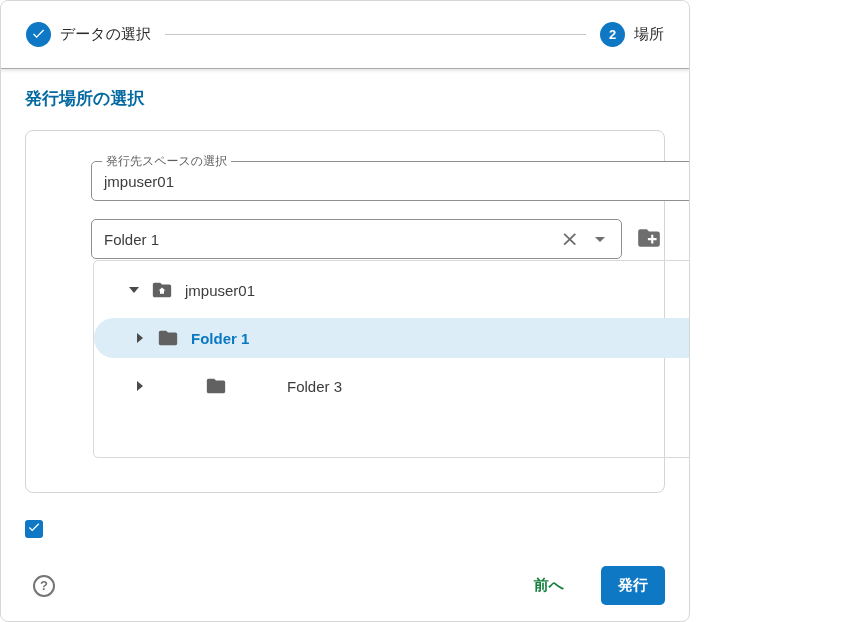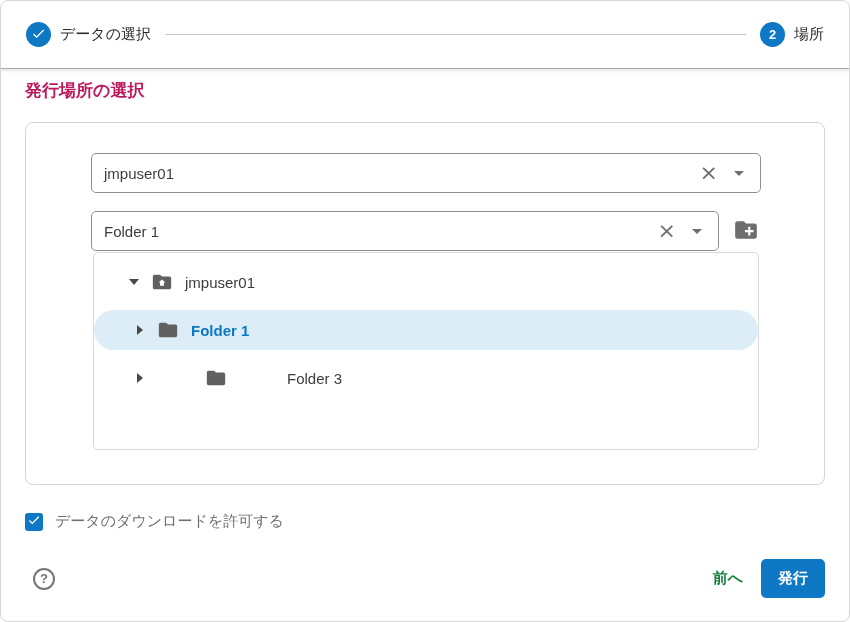--- a/index.html
+++ b/index.html
@@ -2,21 +2,21 @@
 <html><head>
 <meta charset="utf-8">
 <style>
   * { box-sizing: border-box; margin: 0; padding: 0; }
   html, body { background: #fff; }
   body {
     font-family: "Liberation Sans", "DejaVu Sans", sans-serif;
     width: 850px; height: 622px;
   }
   .card {
-    width: 850px; height: 622px;
+    width: 690px; height: 622px;
     background: #fff;
     border: 1px solid #d6d6d6;
     border-radius: 8px;
     overflow: hidden;
   }
 
   
   .header {
     height: 68px;
     display: flex; align-items: center;
@@ -32,21 +32,21 @@
     background: #0e78c4; color: #fff;
     display: flex; align-items: center; justify-content: center;
     font-size: 13px; font-weight: 700;
     flex: none;
   }
   .step-label { margin-left: 9px; font-size: 15px; color: #2b2b2b; white-space: nowrap; }
   .step-connector { flex: 1; height: 1px; background: #c6c6c6; margin: 0 14px; }
 
   
   .main { padding: 0 24px; }
-  .page-title { margin-top: 10px; font-size: 17px; font-weight: 700; color: #be185d; height: 22px; }
+  .page-title { margin-top: 18px; font-size: 17px; font-weight: 700; color: #0369a1; height: 22px; }
 
   .panel {
     margin-top: 21px;
     height: 363px;
     border: 1px solid #d4d4d4;
     border-radius: 8px;
     padding: 30px 0 0 65px;
   }
 
   .field {
@@ -140,21 +140,21 @@
     margin-left: 8px;
   }
   .footer-spacer { flex: 1; }
   .back-btn {
     border: none; background: none; cursor: pointer;
     font-size: 15px; font-weight: 700; color: #15803d;
     padding: 10px 14px;
   }
   .publish-btn {
     border: none; cursor: pointer;
-    margin-left: 4px;
+    margin-left: 23px;
     background: #0e78c4; color: #fff;
     font-size: 15px; font-weight: 700;
     padding: 10px 17px;
     border-radius: 5px;
     font-family: "Liberation Sans", "DejaVu Sans", sans-serif;
   }
   .back-btn { font-family: "Liberation Sans", "DejaVu Sans", sans-serif; }
 </style>
 </head>
 <body>
@@ -180,20 +180,21 @@
       <span class="step-label">場所</span>
     </div>
   </div>
 
   <div class="main">
     <div class="page-title">発行場所の選択</div>
 
     <div class="panel">
 
       <div class="field space-field">
+        <span class="field-floating-label">発行先スペースの選択</span>
         <span class="field-value">jmpuser01</span>
         <button class="clear-btn">×</button>
         <span class="dd-arrow"></span>
       </div>
 
       <div class="folder-row">
         <div class="field folder-field">
           <span class="field-value">Folder 1</span>
           <button class="clear-btn">×</button>
           <span class="dd-arrow"></span>
@@ -251,21 +252,20 @@
     </div>
 
     <div class="option-row">
       <span class="checkbox">
         <span>
           <svg width="14" height="14" viewBox="0 0 24 24">
               <path d="M9 16.2L4.8 12l-1.5 1.5L9 19.2 21 7.2l-1.5-1.5z" fill="#ffffff"></path>
             </svg>
         </span>
       </span>
-      <span class="option-label">データのダウンロードを許可する</span>
     </div>
 
     <div class="footer">
       <button class="help-btn">
         <span>?</span>
       </button>
       <div class="footer-spacer"></div>
       <button class="back-btn">前へ</button>
       <button class="publish-btn">発行</button>
     </div>

